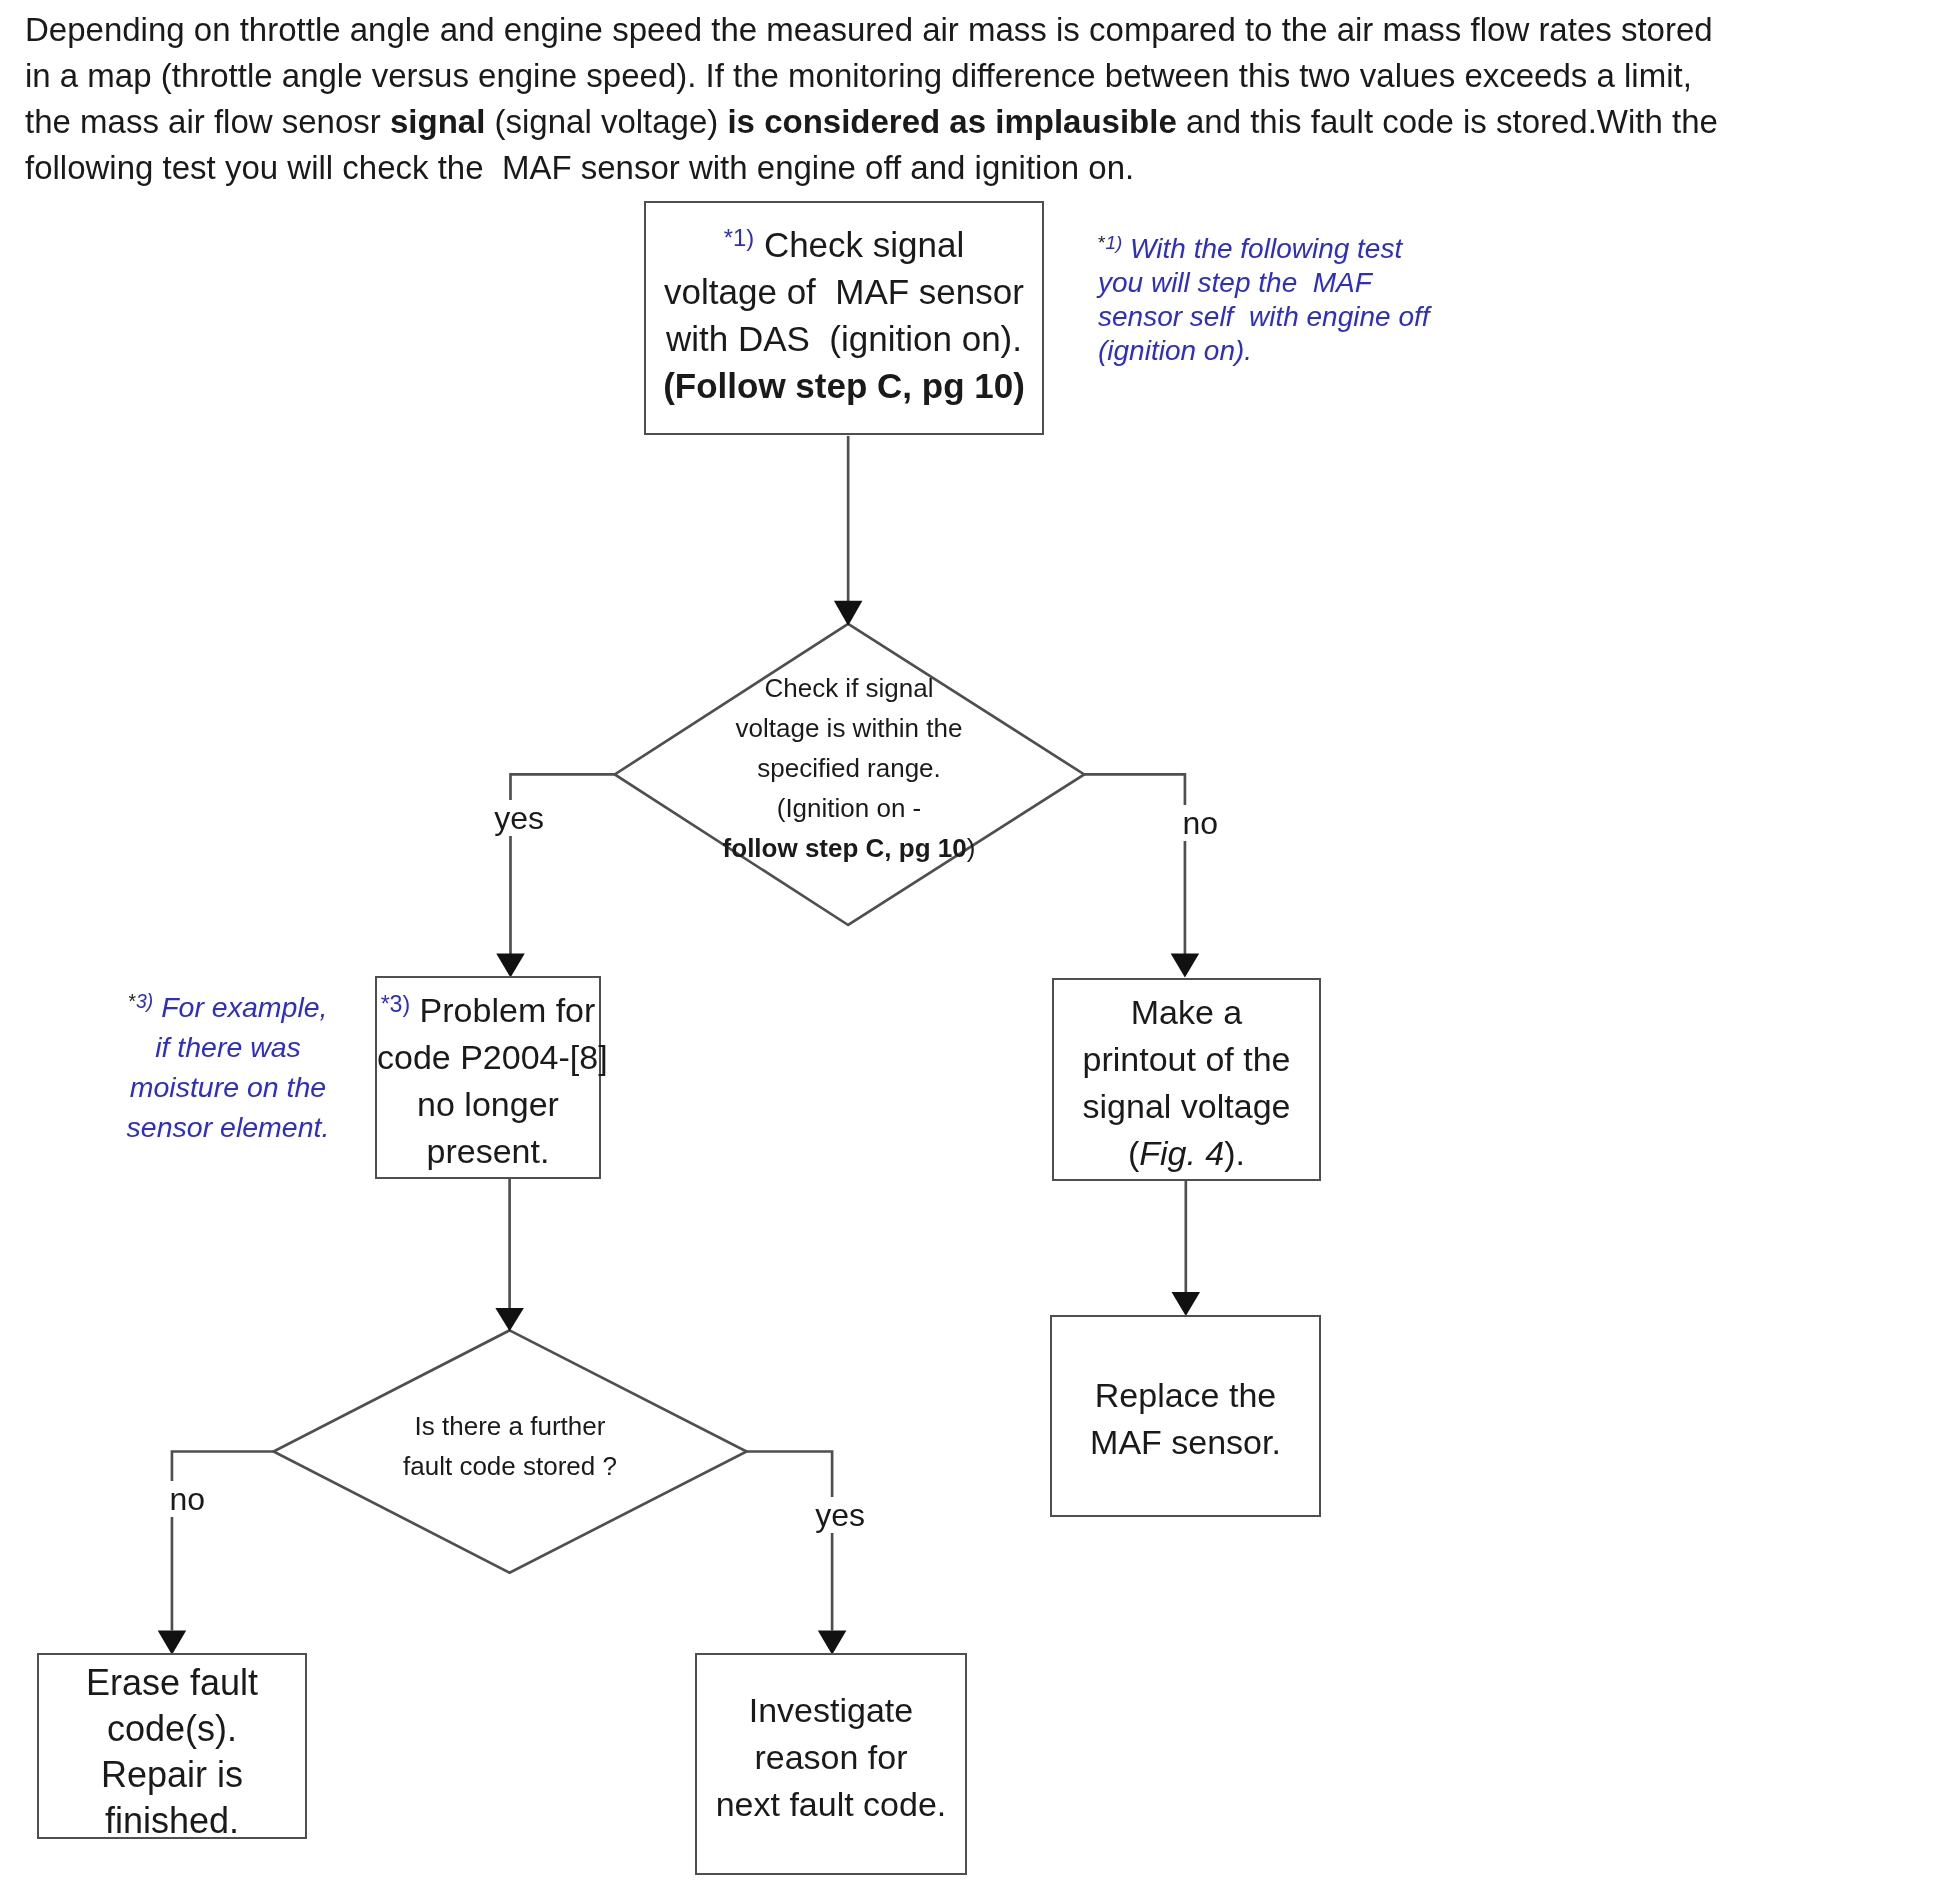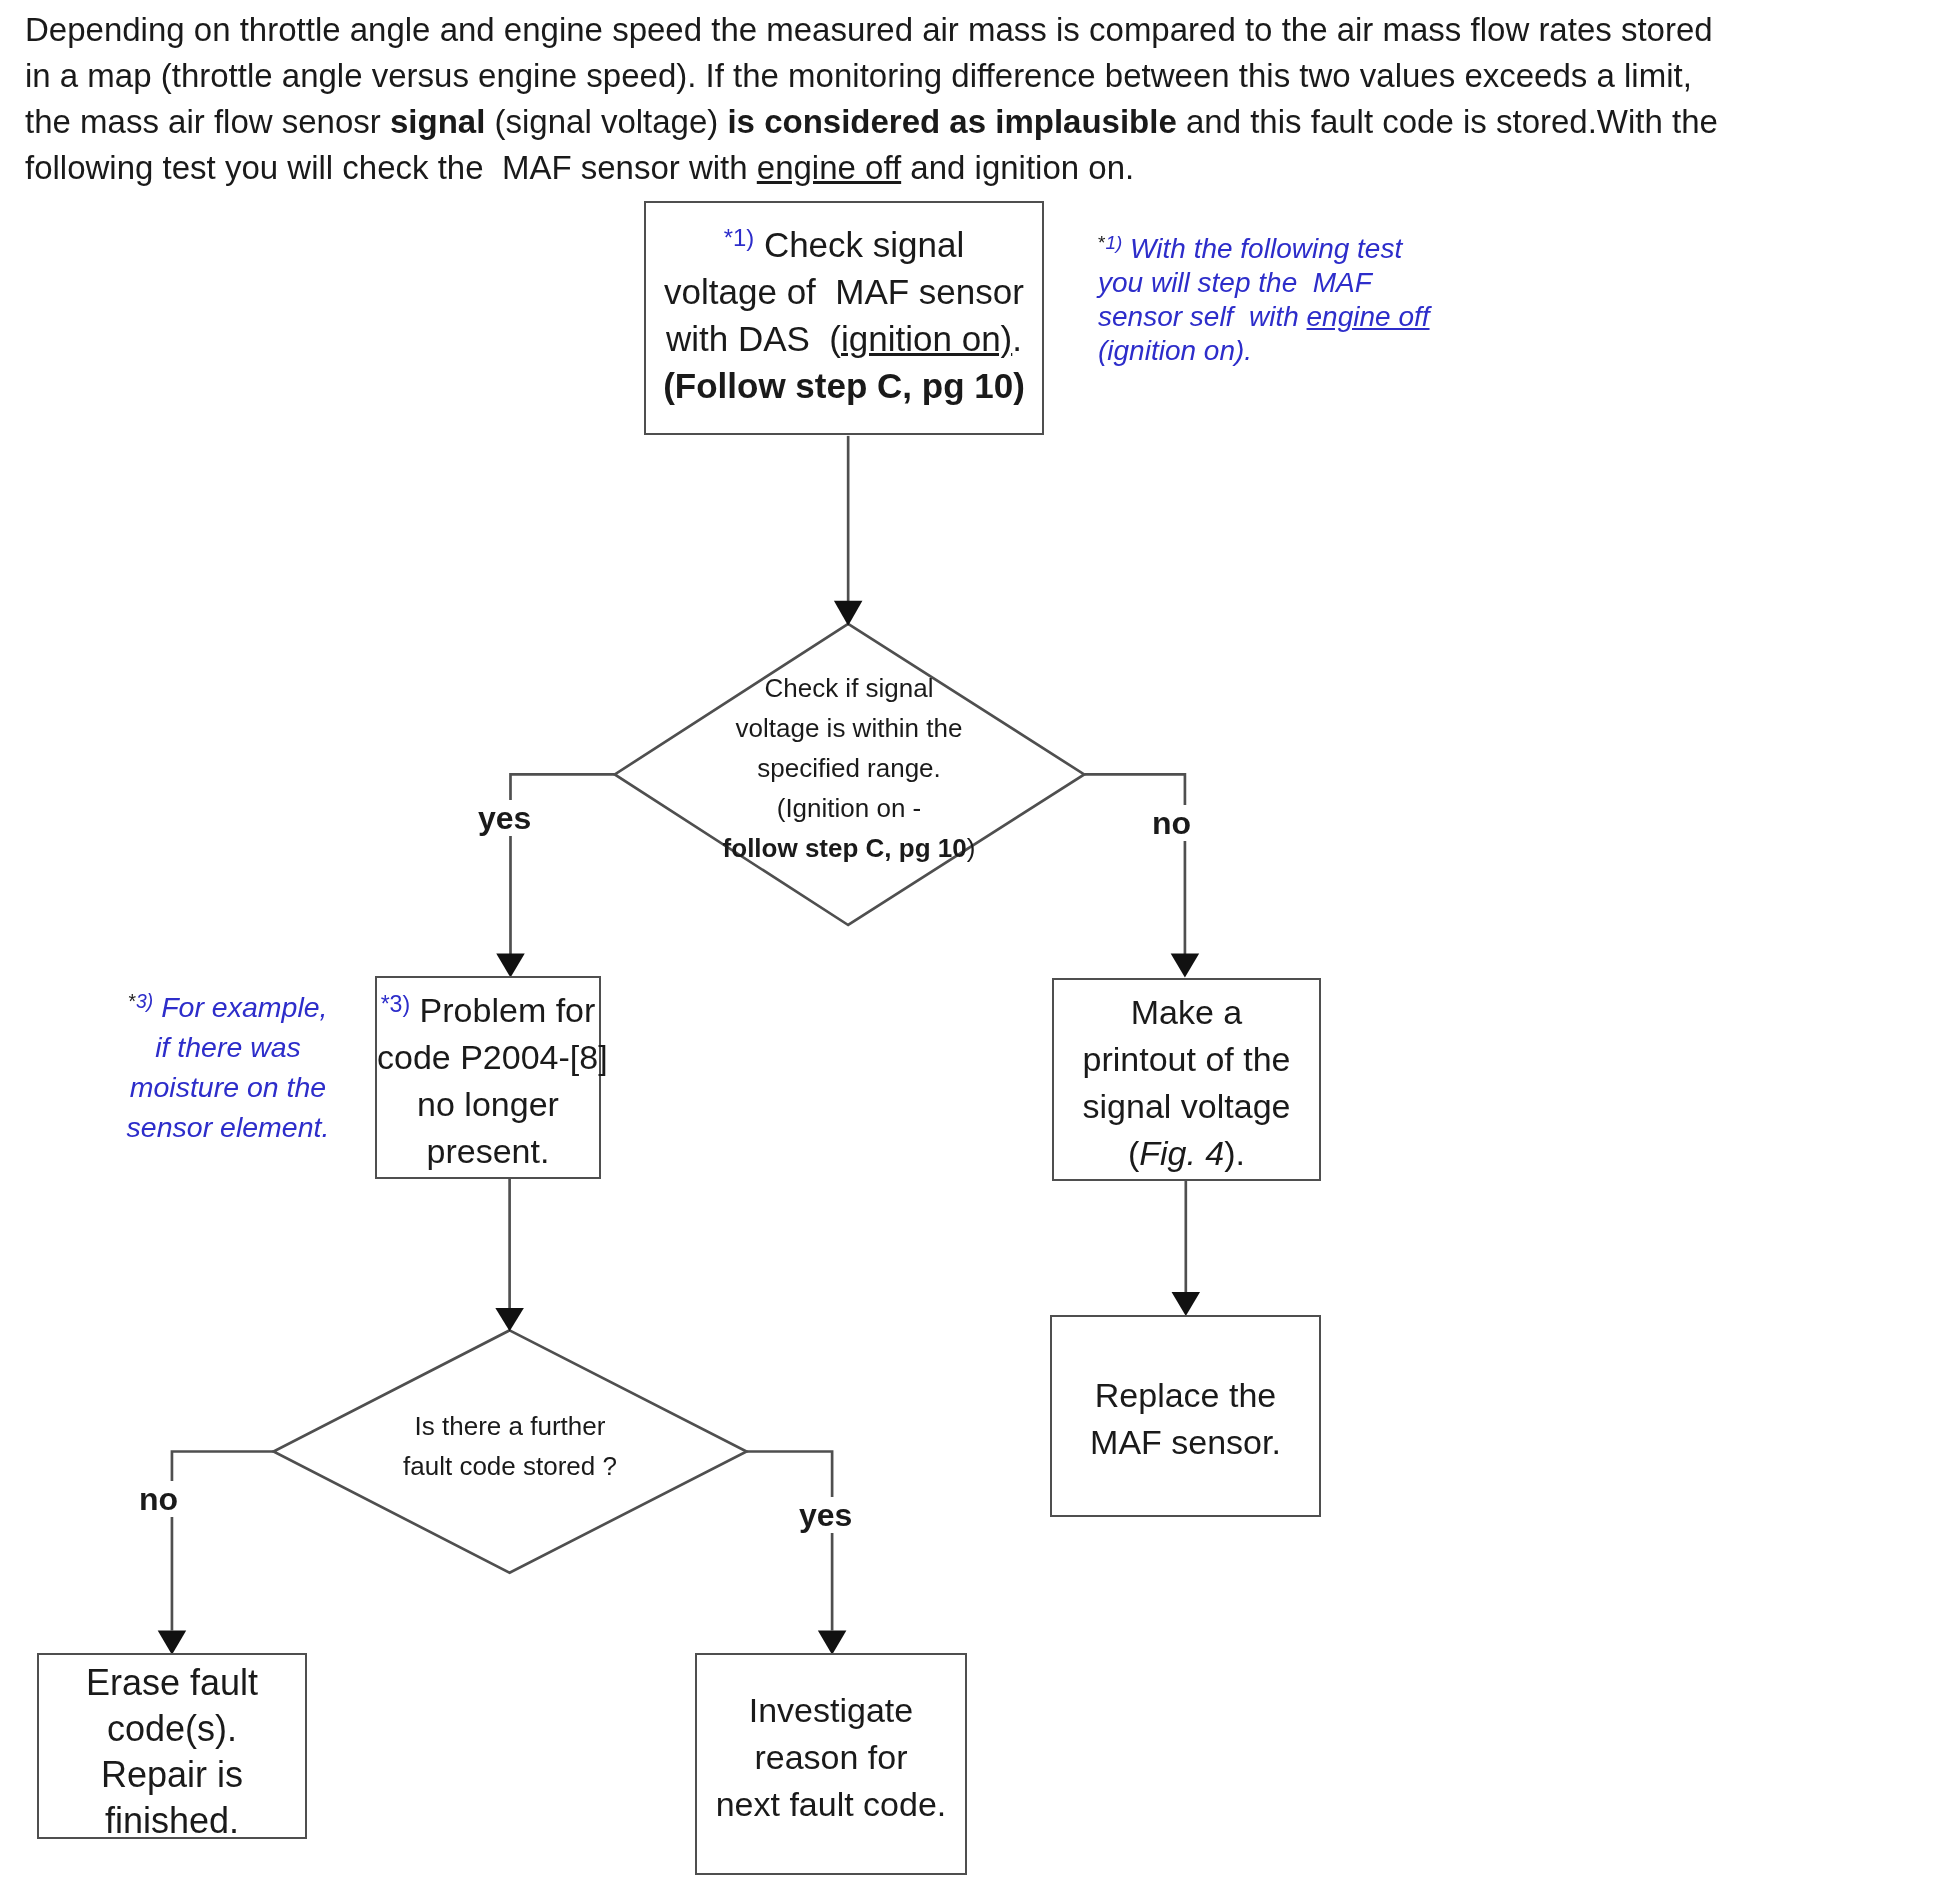--- a/index.html
+++ b/index.html
@@ -2,32 +2,32 @@
 <html style="font-size:14.3px"><head>
 <meta charset="utf-8">
 <style>
   html,body{margin:0;padding:0;background:#fff;}
   #page{position:relative;width:1952px;height:1899px;background:#ffffff;overflow:hidden;
         font-family:"Liberation Sans",sans-serif;color:#1a1a1a;}
   .abs{position:absolute;}
   svg{position:absolute;left:0;top:0;z-index:0;}
   .line{white-space:pre;}
   .b{font-weight:bold;}
-  .u{text-decoration:underline;text-align:center;}
+  .u{text-align:center;}
   .i{font-style:italic;}
   .blue{color:#2d2dca;}
   .sup{font-size:0.68em;vertical-align:0.45em;line-height:1;}
   .star{color:#1a1a1a;font-style:normal;}
   .intro{left:25px;top:7.1px;font-size:33px;line-height:46px;z-index:2;}
   .box{position:absolute;background:#fff;border:2.7px solid #4f4f4f;z-index:1;text-align:center;box-sizing:border-box;}
   .boxtxt{font-size:34px;line-height:47px;}
   .b1txt{font-size:35px;line-height:47px;padding-top:18px;}
   .note{position:absolute;z-index:2;color:#2d2dca;font-style:italic;font-size:28px;line-height:34px;}
   .dtxt{position:absolute;z-index:2;text-align:center;font-size:26px;line-height:40px;}
-  .lbl{position:absolute;z-index:2;background:#fff;text-align:left;font-size:32px;line-height:36px;font-weight:bold;}
+  .lbl{position:absolute;z-index:2;background:#fff;text-align:right;font-size:32px;line-height:36px;}
 </style>
 </head>
 <body>
 
 <div id="page">
 
   <svg width="1952" height="1899" viewBox="0 0 2191 2131">
     <g stroke="#4f4f4f" stroke-width="3" fill="none">
 
       <path d="M952,489 L952,676"></path>

